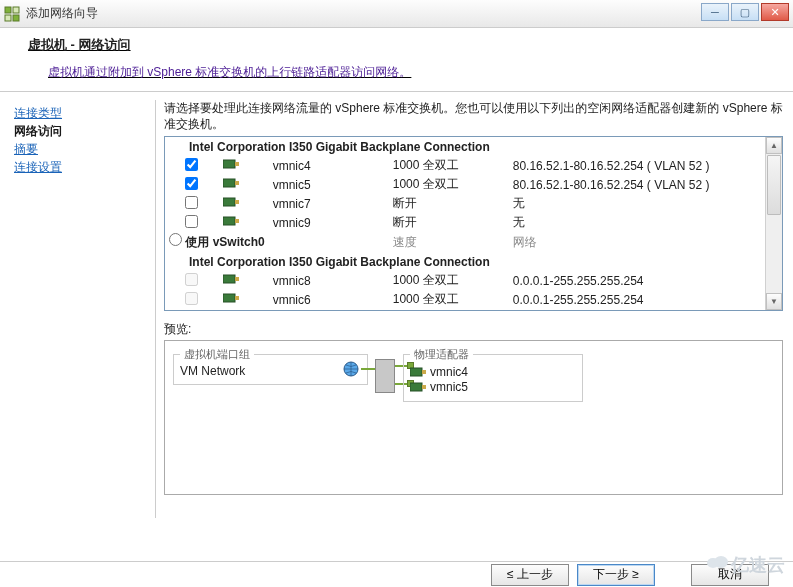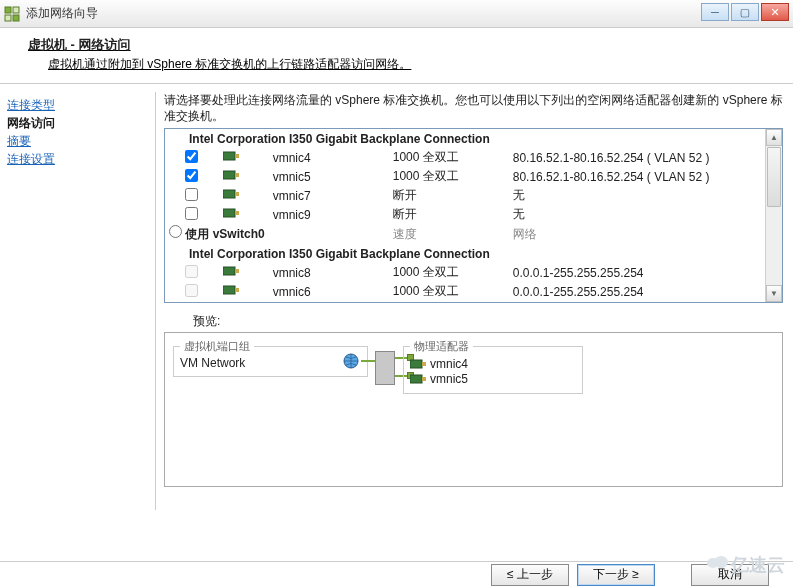--- a/index.html
+++ b/index.html
@@ -7,25 +7,25 @@
 
 .titlebar { height: 28px; background: linear-gradient(#fdfdfd,#e8e8e8); border-bottom: 1px solid #ccc; display: flex; align-items: center; padding: 0 4px; position: relative; }
 .titlebar .app-icon { width: 16px; height: 16px; margin-right: 6px; }
 .titlebar .title { font-size: 12px; color: #333; }
 .titlebar .win-btns { position: absolute; right: 4px; top: 3px; display: flex; gap: 2px; }
 .win-btn { width: 28px; height: 18px; border: 1px solid #8aa8c9; background: linear-gradient(#eaf3fb,#c7dff5); font-size: 11px; display: flex; align-items: center; justify-content: center; color: #3a5a7a; }
 .win-btn.close { background: linear-gradient(#f6a8a0,#e05a48); border-color: #b23a2a; color: #fff; }
 
 .header { padding: 8px 20px 10px 28px; text-decoration: underline; }
 .header h1 { font-size: 13px; font-weight: bold; color: #222; }
-.header p { font-size: 12px; color: #000000; margin-left: 20px; margin-top: 2px; }
+.header p { font-size: 12px; color: #4c1d95; margin-left: 20px; margin-top: 10px; }
 hr.sep { border: none; border-top: 1px solid #ccc; margin: 0; }
 
 .body { display: flex; height: 430px; }
-.sidebar { width: 155px; padding: 12px 6px 6px 7px; font-size: 12px; }
+.sidebar { width: 155px; padding: 12px 6px 6px 14px; font-size: 12px; }
 .sidebar a { display: block; color: #1a63b8; text-decoration: underline; line-height: 18px; cursor: pointer; }
 .sidebar a.active { color: #1a1a1a; font-weight: bold; text-decoration: none; }
 .vsep { width: 1px; background: #ccc; margin-top: 8px; margin-bottom: 4px; }
 
 .main { flex: 1; padding: 8px 10px 4px 8px; font-size: 12px; color: #222; }
 .instr { line-height: 16px; margin-bottom: 4px; }
 
 .table-box { border: 1px solid #7a9ab8; height: 175px; overflow: hidden; position: relative; }
 .scrollbar-v { position: absolute; right: 0; top: 0; bottom: 0; width: 17px; background: #efefef; border-left: 1px solid #d0d0d0; }
 .scroll-arrow { height: 17px; background: linear-gradient(#fdfdfd,#e0e0e0); border: 1px solid #c0c0c0; margin: 0; display: flex; align-items: center; justify-content: center; font-size: 8px; color: #666; }
@@ -38,21 +38,21 @@
 .col-chk { width: 26px; text-align: center; }
 .col-nic { width: 24px; }
 .col-name { width: 120px; }
 .col-speed { width: 120px; }
 .col-net { }
 .nic-icon { width: 16px; height: 12px; display: inline-block; }
 
 .radio-row td:first-child { padding-left: 4px; }
 .head-cols td { color: #888; }
 
-.preview-lbl { margin-top: 10px; margin-bottom: 2px; margin-left: 29px; }
+.preview-lbl { margin-top: 10px; margin-bottom: 2px; }
 .preview-box { border: 1px solid #aaa; height: 155px; padding: 6px; position: relative; }
 
 .fieldset { border: 1px solid #ccc; padding: 2px 6px 6px 6px; position: relative; }
 .fieldset legend { font-size: 11px; color: #666; padding: 0 4px; }
 .pg-box { position: absolute; left: 8px; top: 6px; width: 195px; }
 .pa-box { position: absolute; left: 238px; top: 6px; width: 180px; }
 .center-bar { position: absolute; left: 210px; top: 18px; width: 20px; height: 34px; background: #c8c8c8; border: 1px solid #888; }
 .globe-icon { position: absolute; left: 178px; top: 20px; width: 16px; height: 16px; }
 .connector { position: absolute; background: #7aa83a; height: 2px; }
 .dot { position: absolute; width: 7px; height: 7px; background: #7aa83a; border: 1px solid #5a7a2a; }

